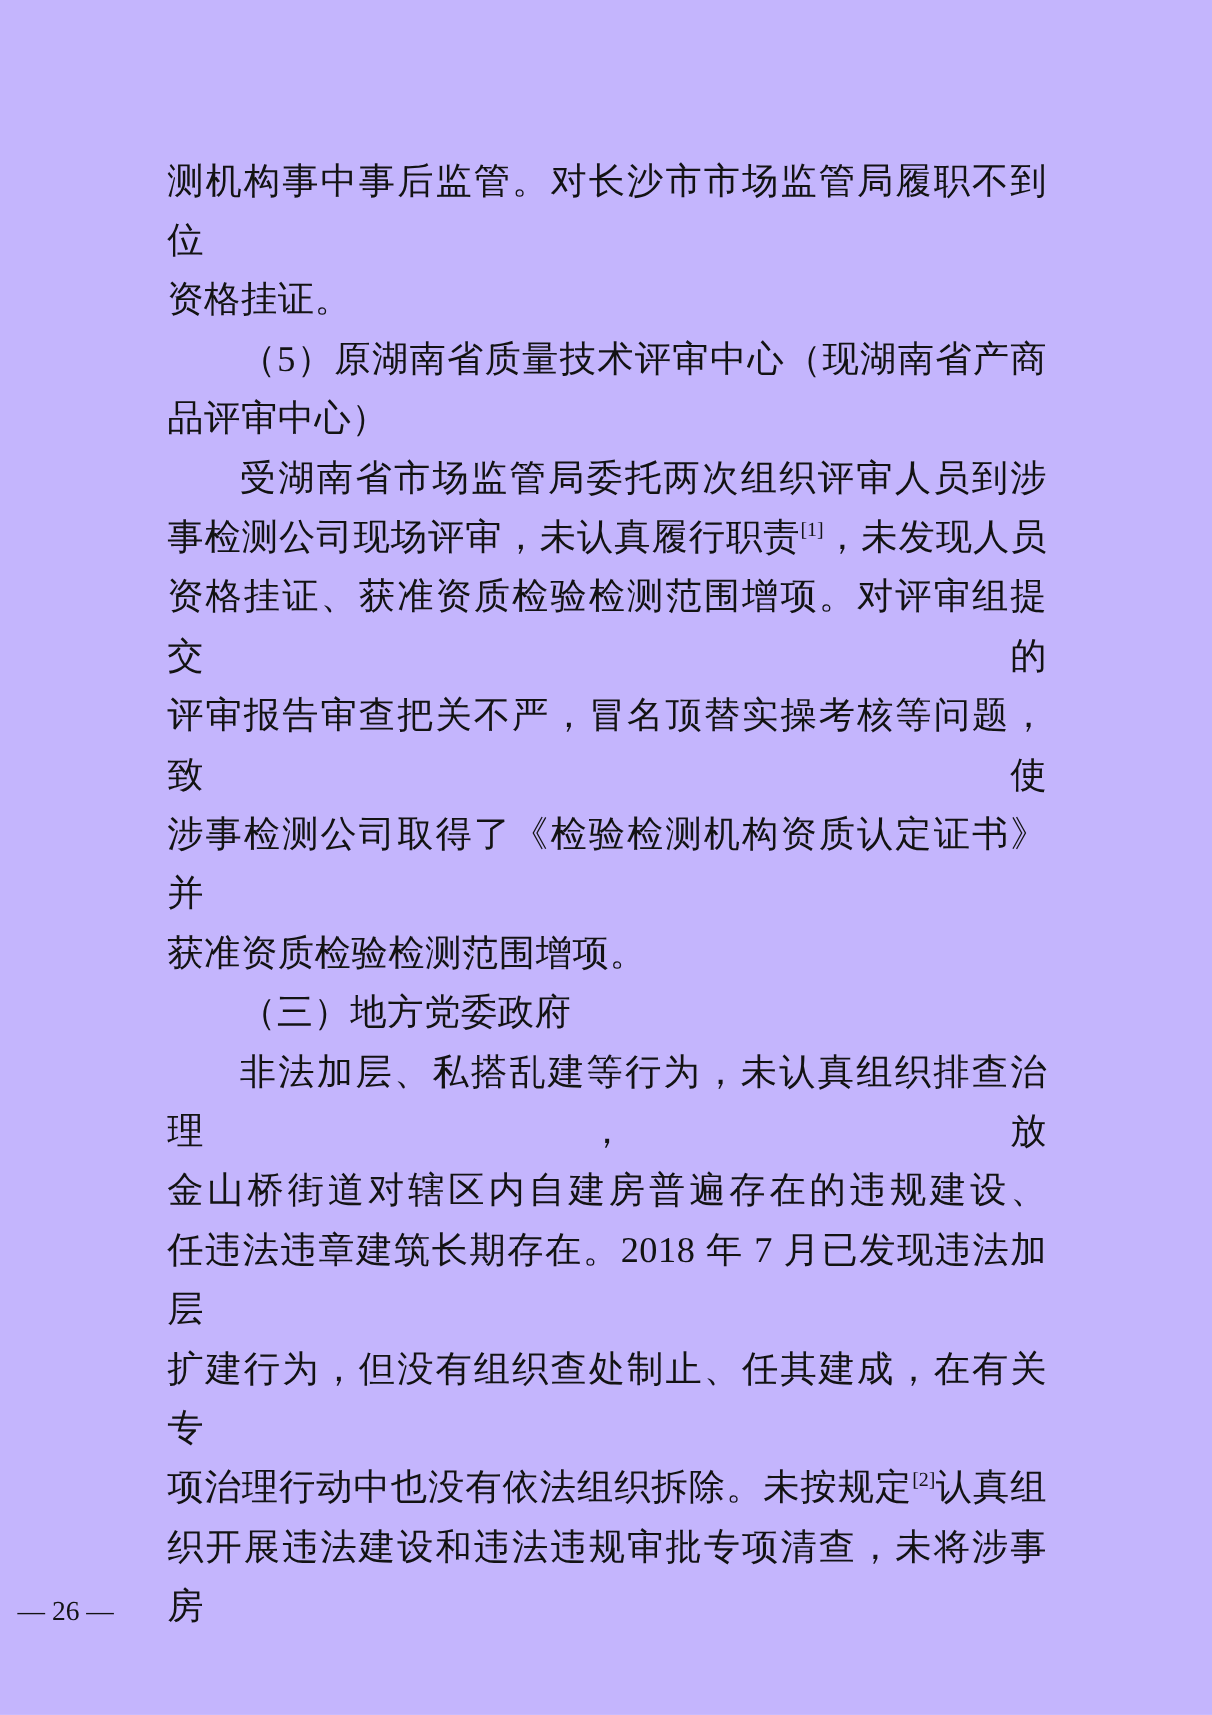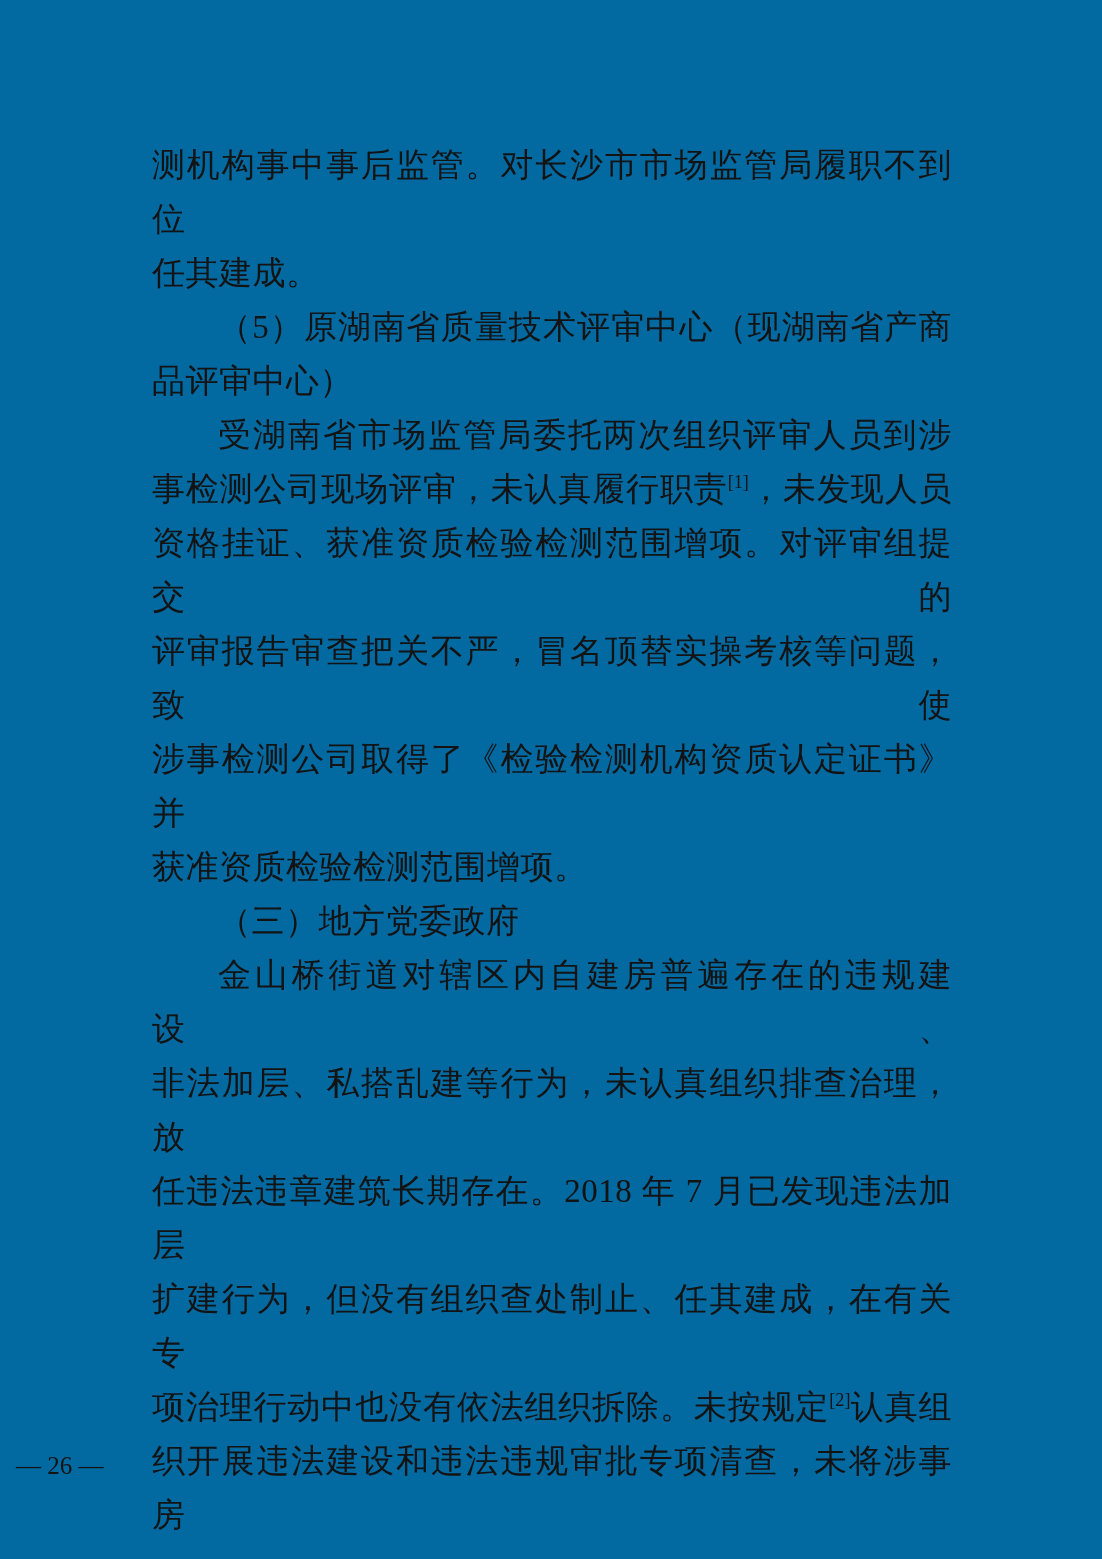--- a/index.html
+++ b/index.html
@@ -4,21 +4,21 @@
 <style>
   html, body {
     margin: 0;
     padding: 0;
     background: #ffffff;
   }
   .page {
     position: relative;
     width: 1102px;
     height: 1559px;
-    background: #0369a1;
+    background: #c4b5fd;
     color: #131313;
     overflow: hidden;
     font-family: "Liberation Serif", "DejaVu Serif", serif;
   }
   .column {
     position: absolute;
     left: 152px;
     top: 138px;
     width: 800px;
   }
@@ -55,40 +55,40 @@
   }
 </style>
 </head>
 <body>
 
 <div class="page">
   <div class="column">
     <div id="body-blocks">
         <div class="block body">
           <div class="line fill">测机构事中事后监管。对长沙市市场监管局履职不到位</div>
-          <div class="line">任其建成。</div>
+          <div class="line">资格挂证。</div>
         </div>
         <div class="block heading indent">
           <div class="line fill">（5）原湖南省质量技术评审中心（现湖南省产商</div>
           <div class="line">品评审中心）</div>
         </div>
         <div class="block body indent">
           <div class="line fill">受湖南省市场监管局委托两次组织评审人员到涉</div>
           <div class="line fill">事检测公司现场评审，未认真履行职责<sup>[1]</sup>，未发现人员</div>
           <div class="line fill">资格挂证、获准资质检验检测范围增项。对评审组提交的</div>
           <div class="line fill">评审报告审查把关不严，冒名顶替实操考核等问题，致使</div>
           <div class="line fill">涉事检测公司取得了《检验检测机构资质认定证书》并</div>
           <div class="line">获准资质检验检测范围增项。</div>
         </div>
         <div class="block heading indent">
           <div class="line">（三）地方党委政府</div>
         </div>
         <div class="block body indent">
+          <div class="line fill">非法加层、私搭乱建等行为，未认真组织排查治理，放</div>
           <div class="line fill">金山桥街道对辖区内自建房普遍存在的违规建设、</div>
-          <div class="line fill">非法加层、私搭乱建等行为，未认真组织排查治理，放</div>
           <div class="line fill">任违法违章建筑长期存在。2018 年 7 月已发现违法加层</div>
           <div class="line fill">扩建行为，但没有组织查处制止、任其建成，在有关专</div>
           <div class="line fill">项治理行动中也没有依法组织拆除。未按规定<sup>[2]</sup>认真组</div>
           <div class="line fill">织开展违法建设和违法违规审批专项清查，未将涉事房</div>
         </div>
       </div>
 
   </div>
   <div class="page-footer">— 26 —</div>
 </div>

